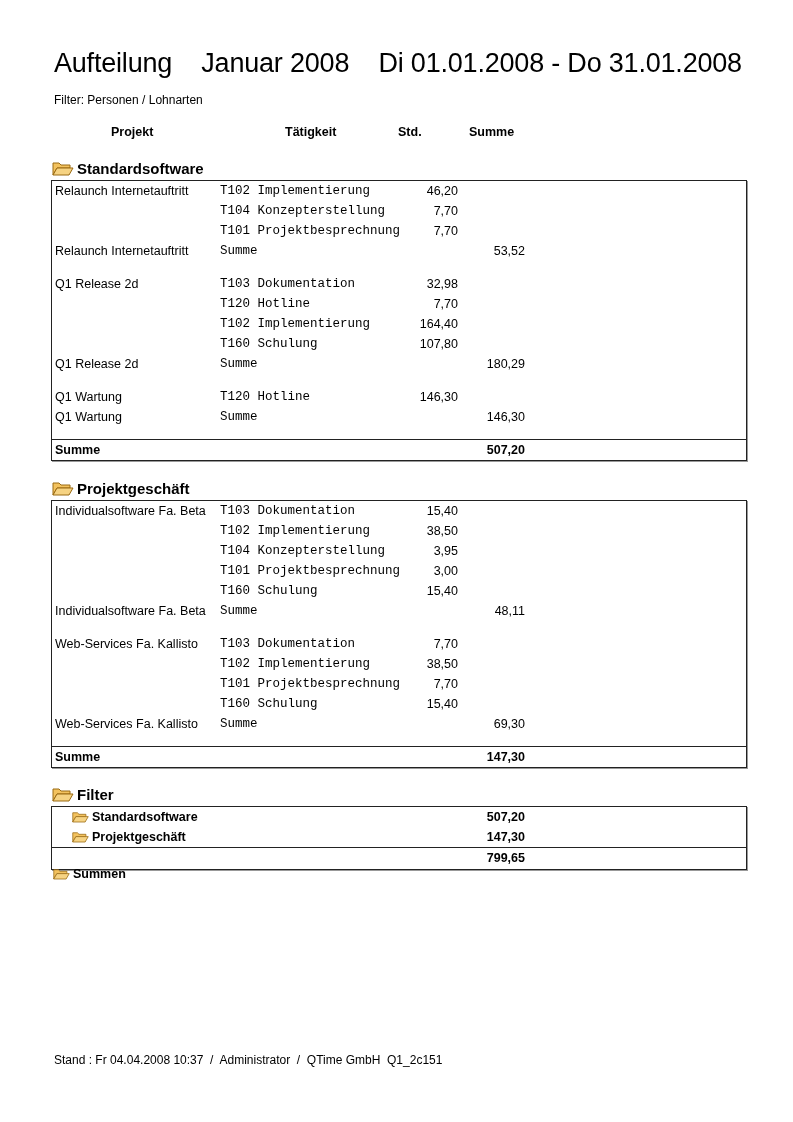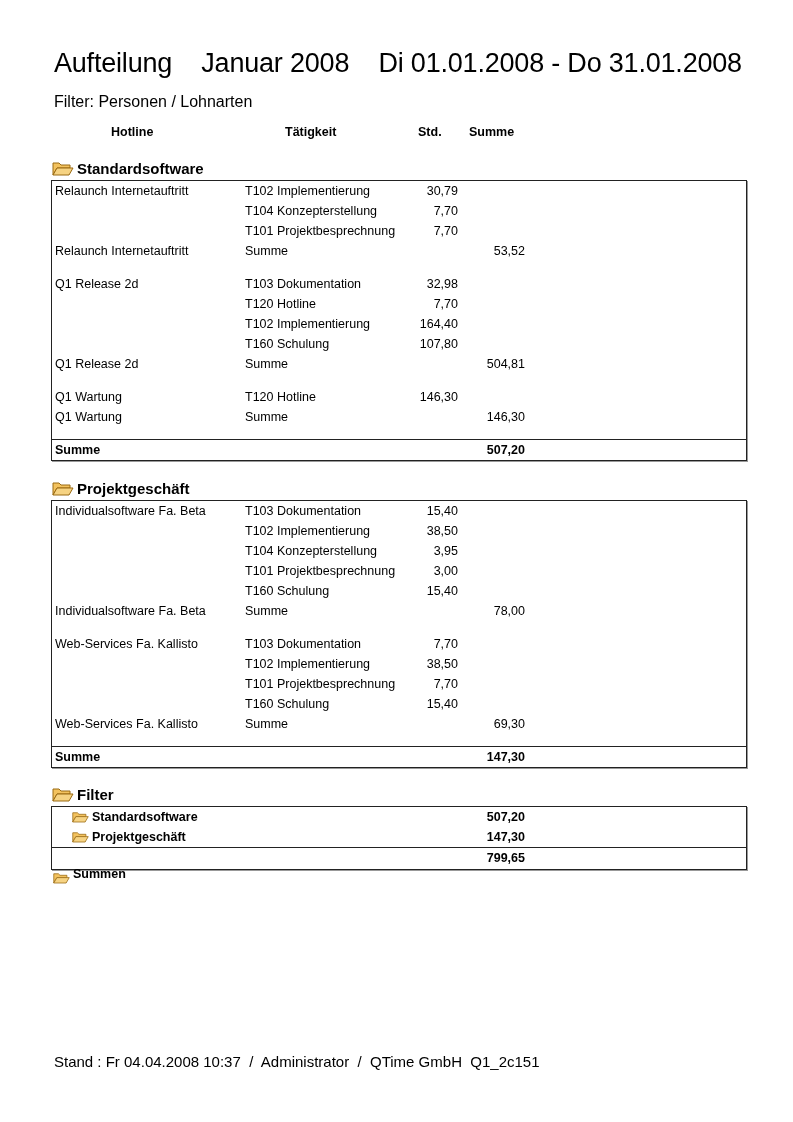--- a/index.html
+++ b/index.html
@@ -1,59 +1,59 @@
 <!DOCTYPE html>
 <html><head>
 <meta charset="utf-8">
 <style>
   html, body { margin:0; padding:0; background:#ffffff; }
   body { width:793px; height:1122px; position:relative; overflow:hidden;
          font-family:"Liberation Sans", sans-serif; color:#000; }
   .title { position:absolute; left:54px; top:48px; font-size:27px; white-space:pre; letter-spacing:-0.2px; }
-  .filter { position:absolute; left:54px; top:93px; font-size:16px; }
+  .filter { position:absolute; left:54px; top:93px; font-size:12px; }
   .colhead { position:absolute; top:125px; font-size:12.5px; font-weight:bold; }
   .section-title { position:absolute; left:52px; font-size:15px; font-weight:bold; display:flex; align-items:center; }
   .folder { display:inline-block; width:22px; height:15px; margin-right:3px; }
   .folder.small { width:17px; height:12px; }
   .box { position:absolute; left:51px; width:696px; border:1.5px solid #222; box-sizing:border-box;
          box-shadow:1px 1px 0 #999; }
   .row { position:absolute; left:0; right:0; height:20px; font-size:12.5px; line-height:20px; }
   .c-proj { position:absolute; left:3px; }
-  .c-act { position:absolute; left:193px; }
+  .c-act { position:absolute; left:168px;font-family:Liberation Mono, monospace; }
   .c-std { position:absolute; right:288px; text-align:right; }
   .c-sum { position:absolute; right:221px; text-align:right; }
   .total { position:absolute; left:0; right:0; height:20px; border-top:1.5px solid #222;
            font-size:12.5px; line-height:20px; font-weight:bold; }
   .stamm-row { position:absolute; left:0; right:0; height:20px; font-size:12.5px; line-height:20px; font-weight:bold; display:flex; align-items:center; }
-  .footer { position:absolute; left:54px; top:1053px; font-size:15px; white-space:pre; }
+  .footer { position:absolute; left:54px; top:1053px; font-size:12px; white-space:pre; }
 </style>
 </head>
 <body>
 
 <div class="title">Aufteilung    Januar 2008    Di 01.01.2008 - Do 31.01.2008</div>
 <div class="filter">Filter: Personen / Lohnarten</div>
 
-<div class="colhead" style="left:111px">Hotline</div>
+<div class="colhead" style="left:111px">Projekt</div>
 <div class="colhead" style="left:285px">Tätigkeit</div>
-<div class="colhead" style="left:418px">Std.</div>
+<div class="colhead" style="left:398px">Std.</div>
 <div class="colhead" style="left:469px">Summe</div>
 
 <div id="report">
     <div class="section-title" style="top:160px">
       <svg class="folder " viewBox="0 0 22 15">
         <path d="M1 2 h6 l2 2 h9 v3 H5 L1 14 Z" fill="#F3C25E" stroke="#9a6a12" stroke-width="1"></path>
         <path d="M1 14 L5 7 H21 L17 14 Z" fill="#F6D383" stroke="#9a6a12" stroke-width="1"></path>
       </svg>
       <span>Standardsoftware</span>
     </div>
     <div class="box" style="top:180px;height:281px">
       <div class="row" style="top:0px">
         <span class="c-proj">Relaunch Internetauftritt</span>
         <span class="c-act">T102 Implementierung</span>
-        <span class="c-std">30,79</span>
+        <span class="c-std">46,20</span>
       </div>
       <div class="row" style="top:20px">
         <span class="c-act">T104 Konzepterstellung</span>
         <span class="c-std">7,70</span>
       </div>
       <div class="row" style="top:40px">
         <span class="c-act">T101 Projektbesprechnung</span>
         <span class="c-std">7,70</span>
       </div>
       <div class="row" style="top:60px">
@@ -74,21 +74,21 @@
         <span class="c-act">T102 Implementierung</span>
         <span class="c-std">164,40</span>
       </div>
       <div class="row" style="top:153px">
         <span class="c-act">T160 Schulung</span>
         <span class="c-std">107,80</span>
       </div>
       <div class="row" style="top:173px">
         <span class="c-proj">Q1 Release 2d</span>
         <span class="c-act">Summe</span>
-        <span class="c-sum">504,81</span>
+        <span class="c-sum">180,29</span>
       </div>
       <div class="row" style="top:206px">
         <span class="c-proj">Q1 Wartung</span>
         <span class="c-act">T120 Hotline</span>
         <span class="c-std">146,30</span>
       </div>
       <div class="row" style="top:226px">
         <span class="c-proj">Q1 Wartung</span>
         <span class="c-act">Summe</span>
         <span class="c-sum">146,30</span>
@@ -123,21 +123,21 @@
         <span class="c-act">T101 Projektbesprechnung</span>
         <span class="c-std">3,00</span>
       </div>
       <div class="row" style="top:80px">
         <span class="c-act">T160 Schulung</span>
         <span class="c-std">15,40</span>
       </div>
       <div class="row" style="top:100px">
         <span class="c-proj">Individualsoftware Fa. Beta</span>
         <span class="c-act">Summe</span>
-        <span class="c-sum">78,00</span>
+        <span class="c-sum">48,11</span>
       </div>
       <div class="row" style="top:133px">
         <span class="c-proj">Web-Services Fa. Kallisto</span>
         <span class="c-act">T103 Dokumentation</span>
         <span class="c-std">7,70</span>
       </div>
       <div class="row" style="top:153px">
         <span class="c-act">T102 Implementierung</span>
         <span class="c-std">38,50</span>
       </div>
@@ -181,21 +181,21 @@
         <span style="position:absolute;left:20px;display:flex;align-items:center;">
           <svg class="folder small" viewBox="0 0 22 15">
             <path d="M1 2 h6 l2 2 h9 v3 H5 L1 14 Z" fill="#F3C25E" stroke="#9a6a12" stroke-width="1"></path>
             <path d="M1 14 L5 7 H21 L17 14 Z" fill="#F6D383" stroke="#9a6a12" stroke-width="1"></path>
           </svg>
           <span>Projektgeschäft</span>
         </span>
         <span class="c-sum">147,30</span>
       </div>
       <div class="stamm-row" style="top:40px;border-top:1.5px solid #222">
-        <span style="position:absolute;left:1px;display:flex;align-items:flex-end;margin-top:31px;">
+        <span style="position:absolute;left:1px;display:flex;align-items:center;margin-top:31px;">
           <svg class="folder small" viewBox="0 0 22 15">
             <path d="M1 2 h6 l2 2 h9 v3 H5 L1 14 Z" fill="#F3C25E" stroke="#9a6a12" stroke-width="1"></path>
             <path d="M1 14 L5 7 H21 L17 14 Z" fill="#F6D383" stroke="#9a6a12" stroke-width="1"></path>
           </svg>
           <span>Summen</span>
         </span>
         <span class="c-sum">799,65</span>
       </div>
     </div>
   </div>

